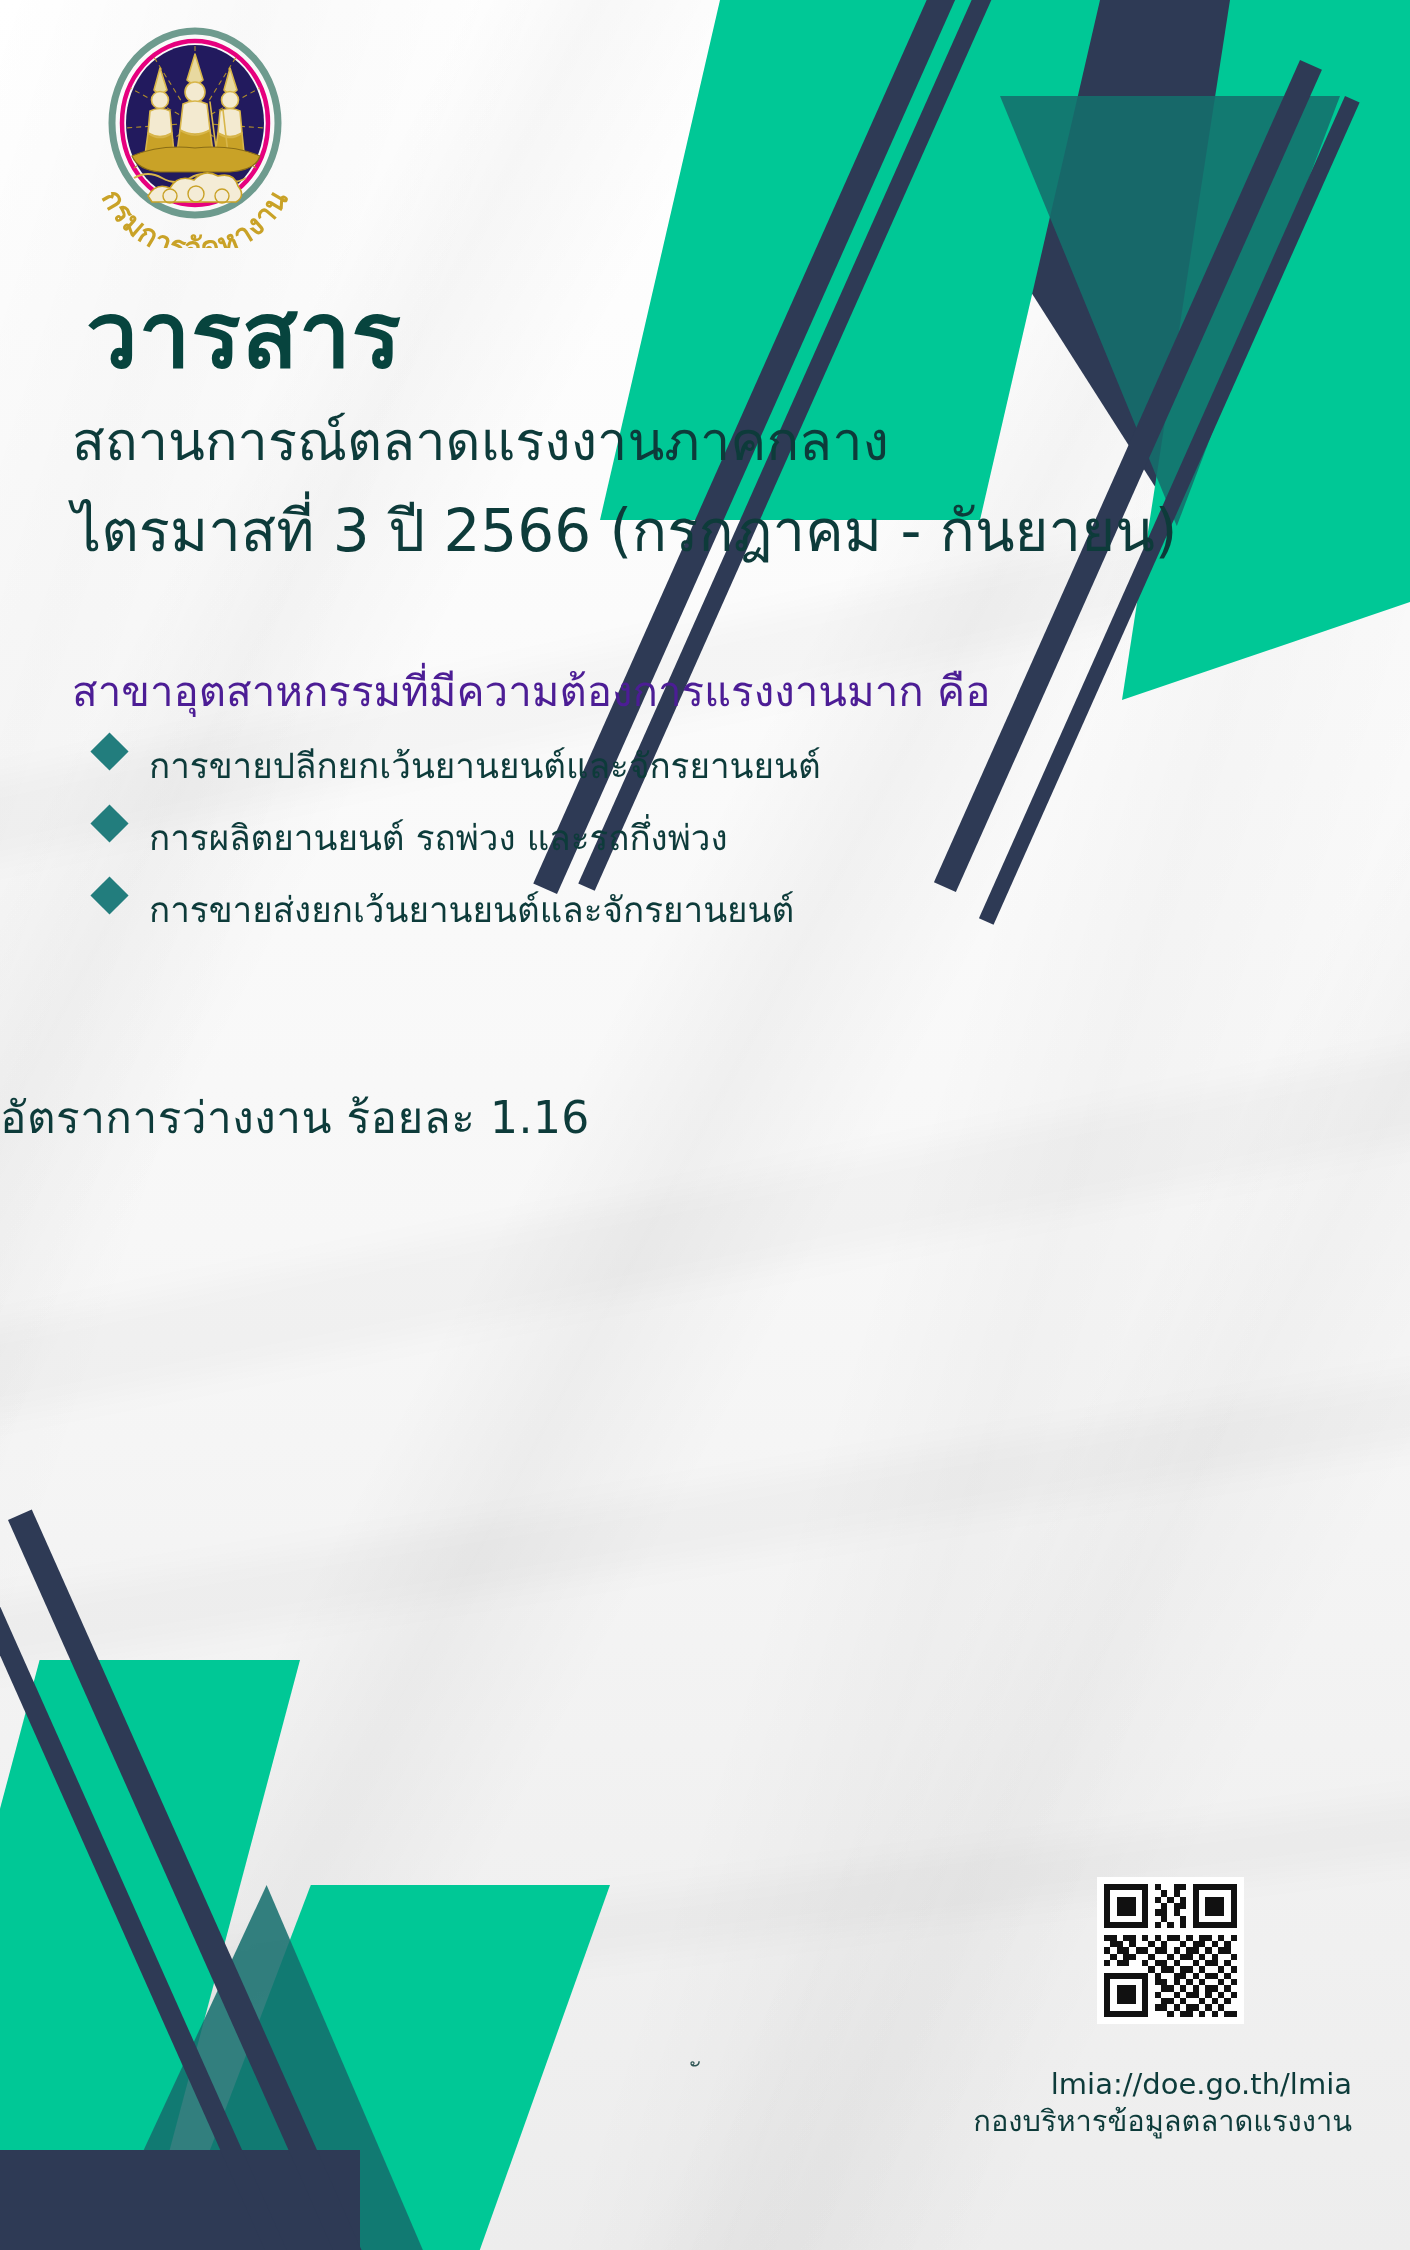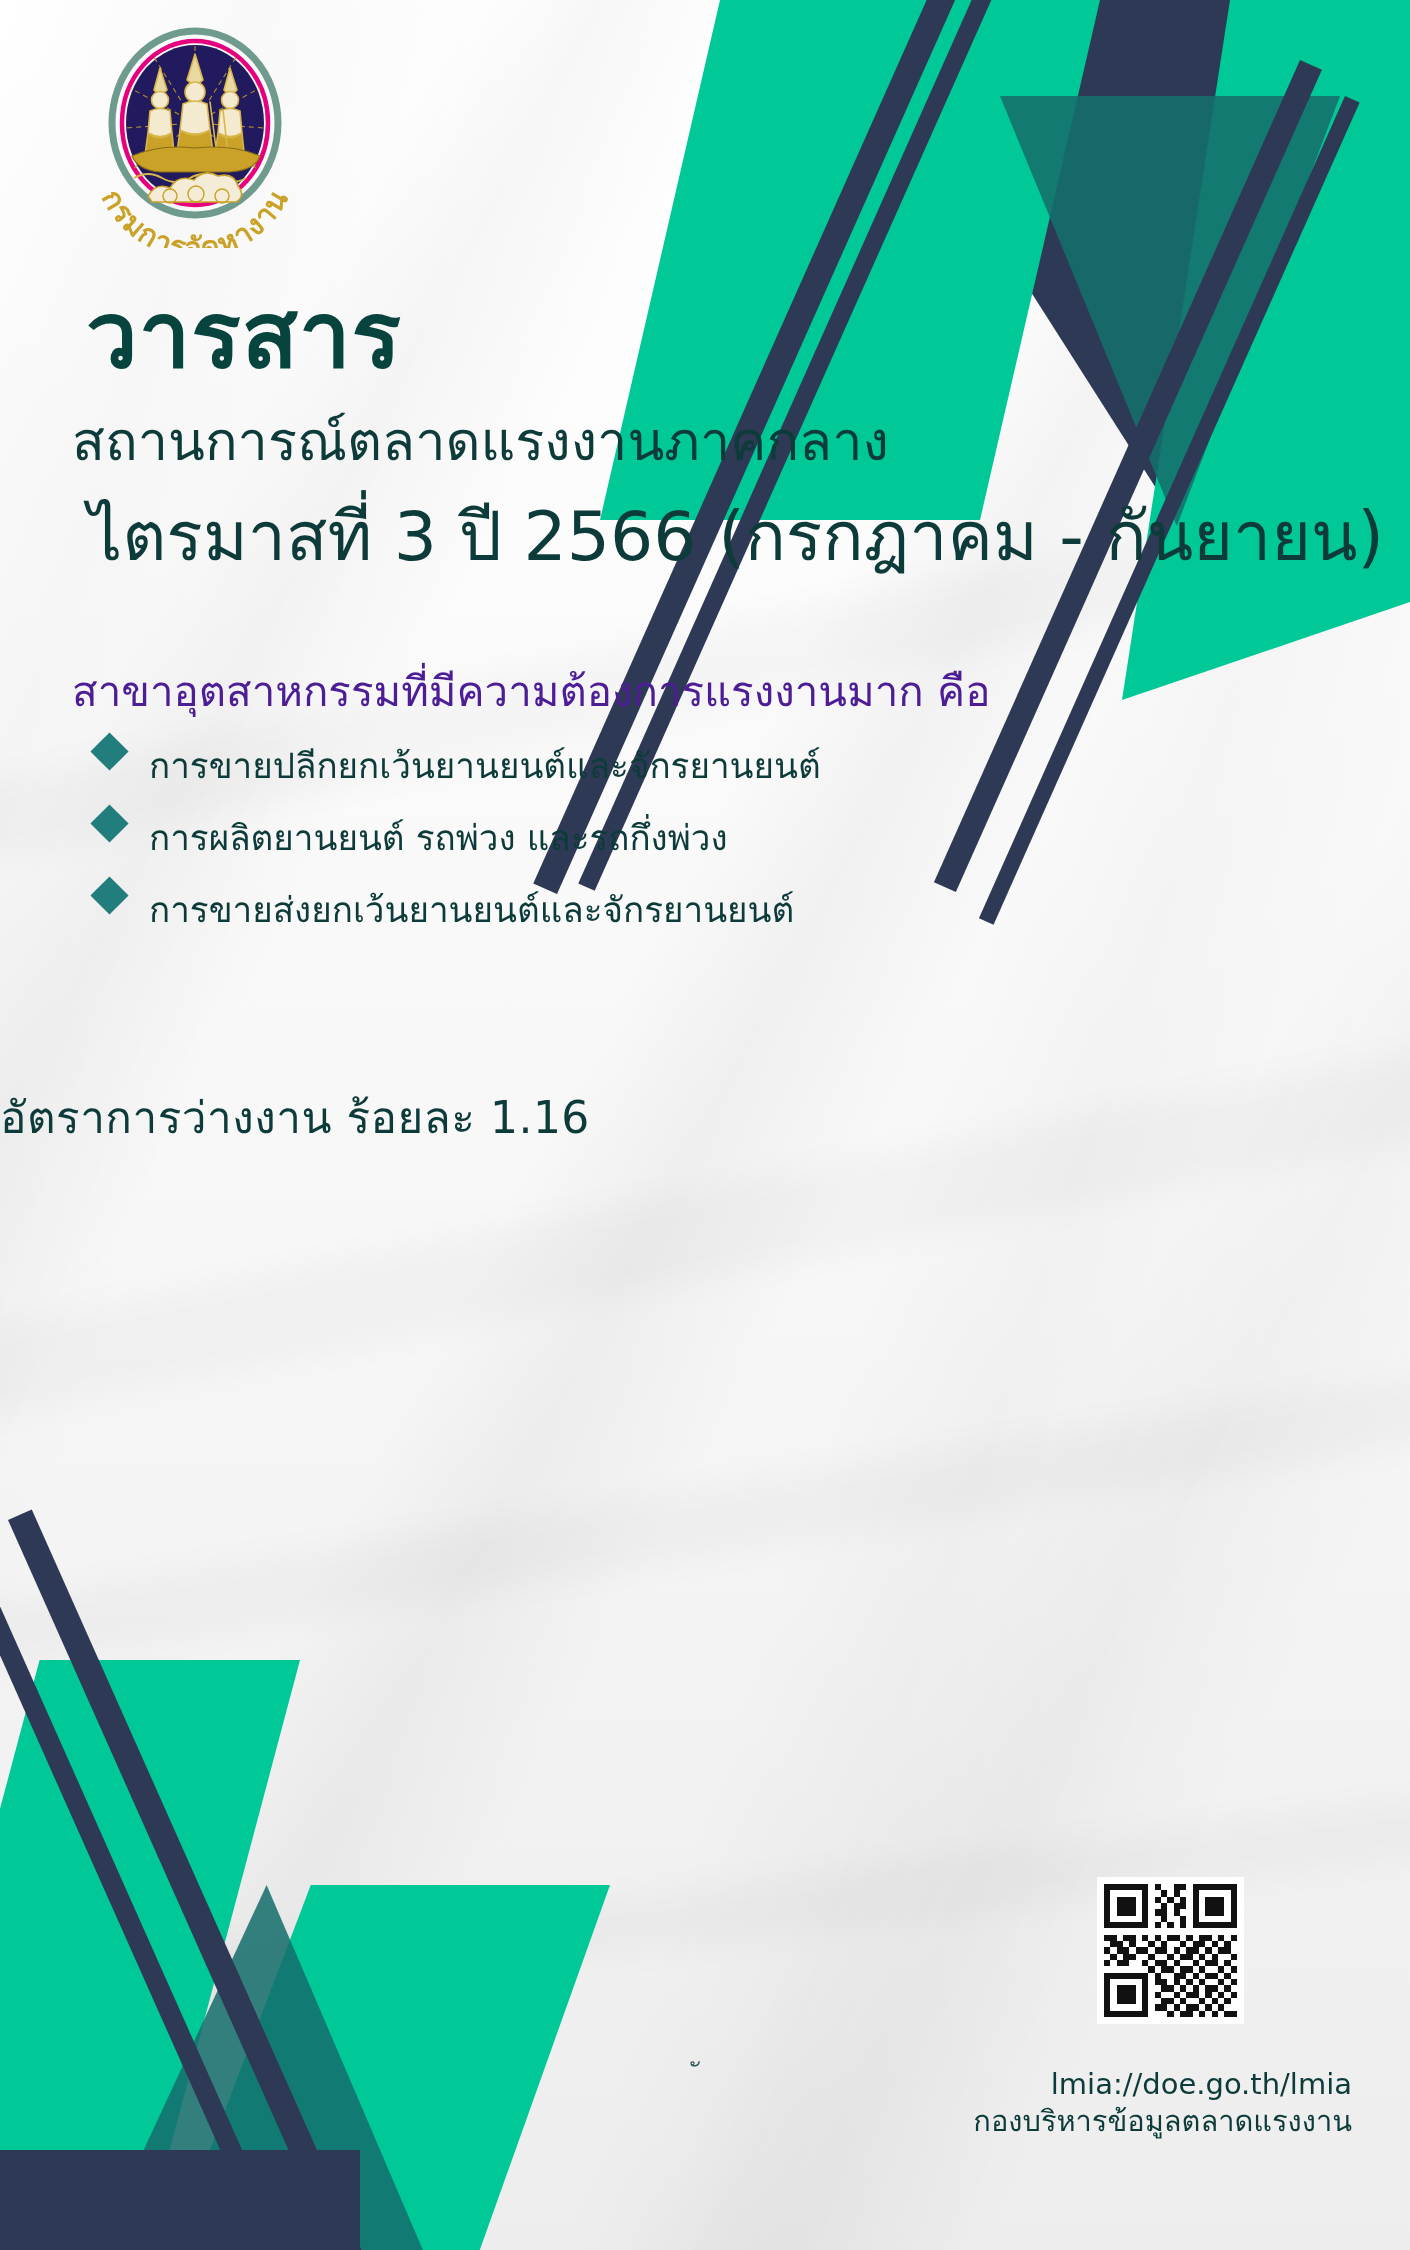--- a/index.html
+++ b/index.html
@@ -130,22 +130,22 @@
     font-family: "DejaVu Sans", "Liberation Sans", sans-serif;
     font-size: 92px; font-weight: 700; letter-spacing: 1px;
     color: #07443e; line-height: 1.05; margin-left: 8px;
   }
   .title-sub1 {
     position: absolute; left: 72px; top: 410px;
     font-size: 54px; font-weight: 400;
     color: #0d3b3a; line-height: 1.18; white-space: nowrap;
   }
   .title-sub2 {
-    position: absolute; left: 88px; top: 497px;
-    font-size: 68px; font-weight: 400;
+    position: absolute; left: 72px; top: 497px;
+    font-size: 58px; font-weight: 400;
     color: #0d3b3a; line-height: 1.18; white-space: nowrap;
   }
 
   .lead-line {
     position: absolute; left: 72px; top: 658px;
     font-size: 42px; font-weight: 400; color: #4c1d95;
     white-space: nowrap;
   }
 
   .bullets { position: absolute; left: 96px; top: 738px; width: 900px; }

